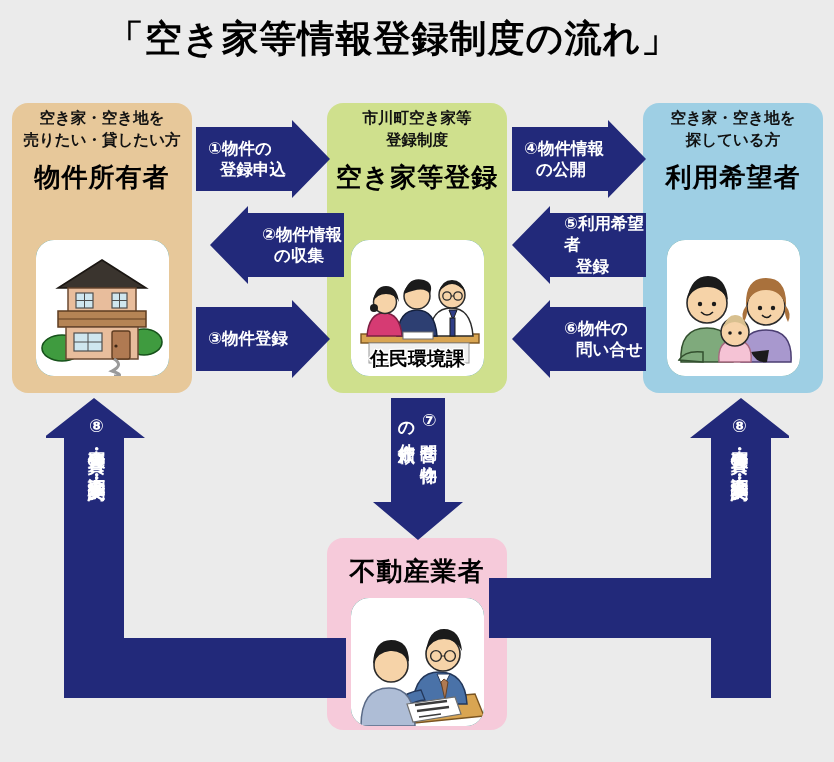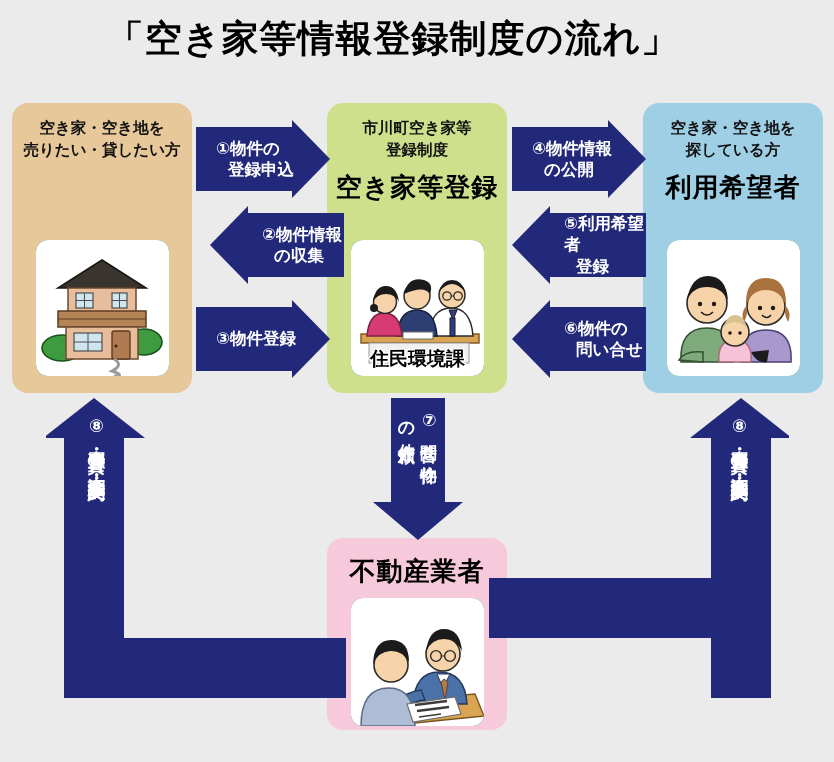--- a/index.html
+++ b/index.html
@@ -39,21 +39,21 @@
     position: absolute;
     border-radius: 16px;
     box-sizing: border-box;
     text-align: center;
   }
   .box .kicker {
     font-size: 15.5px;
     font-weight: bold;
     line-height: 1.45;
     color: #111;
-    margin-top: 14px;
+    margin-top: 4px;
     white-space: pre-line;
   }
   .box .bigname {
     font-size: 26px;
     font-weight: bold;
     color: #000;
     margin-top: 8px;
     letter-spacing: 1px;
   }
   .box.single .bigname {
@@ -62,21 +62,21 @@
 
   .box-owner   { left: 12px;  top: 103px; width: 180px; height: 290px; background: #e7c89a; }
   .box-town    { left: 327px; top: 103px; width: 180px; height: 290px; background: #cfe08d; }
   .box-seeker  { left: 643px; top: 103px; width: 180px; height: 290px; background: #9ecfe4; }
   .box-agent   { left: 327px; top: 538px; width: 180px; height: 192px; background: #f6cada; }
 
   
   .illus {
     position: absolute;
     background: #0f766e;
-    border-radius: 12px;
+    border-radius: 18px;
     overflow: hidden;
   }
   .illus svg { display: block; }
   .illus .caption {
     position: absolute;
     left: 0;
     bottom: 4px;
     width: 100%;
     text-align: center;
     font-size: 19px;
@@ -109,21 +109,21 @@
   .h-arrow .alabel {
     left: 0;
     top: 0;
     width: 100%;
     height: 100%;
     display: flex;
     flex-direction: column;
     justify-content: center;
     font-size: 16.5px;
   }
-  .h-arrow.to-right .alabel { padding-right: 26px; box-sizing: border-box; margin-left: 8px; }
+  .h-arrow.to-right .alabel { padding-right: 26px; box-sizing: border-box; }
   .h-arrow.to-left  .alabel { padding-left: 26px;  box-sizing: border-box; }
   .h-arrow .alabel > span { display: block; }
   .h-arrow.to-right .alabel .l1 { text-align: left;  padding-left: 12px; }
   .h-arrow.to-right .alabel .l2 { text-align: left;  padding-left: 24px; }
   .h-arrow.to-left  .alabel .l1 { text-align: left;  padding-left: 26px; }
   .h-arrow.to-left  .alabel .l2 { text-align: left;  padding-left: 38px; }
   .h-arrow.single-line .alabel .l1 { }
 
   
   .v-arrow .alabel {
@@ -172,20 +172,21 @@
 </head>
 <body>
 
 <div id="stage">
 
   <div class="title">「空き家等情報登録制度の流れ」</div>
 
   <div class="box box-owner">
     <div class="kicker">空き家・空き地を
 売りたい・貸したい方</div>
+    <div class="bigname">物件所有者</div>
   </div>
   <div class="illus illus-owner">
     <svg width="133" height="136" viewBox="0 0 133 136">
       <rect width="133" height="136" fill="#ffffff"></rect>
 
       <ellipse cx="26" cy="108" rx="20" ry="13" fill="#3f9b3f" stroke="#17521b" stroke-width="1.6"></ellipse>
       <ellipse cx="108" cy="102" rx="18" ry="13" fill="#3f9b3f" stroke="#17521b" stroke-width="1.6"></ellipse>
 
       <polygon points="66,20 110,48 22,48" fill="#3a342e" stroke="#1b1713" stroke-width="1.6"></polygon>
 

